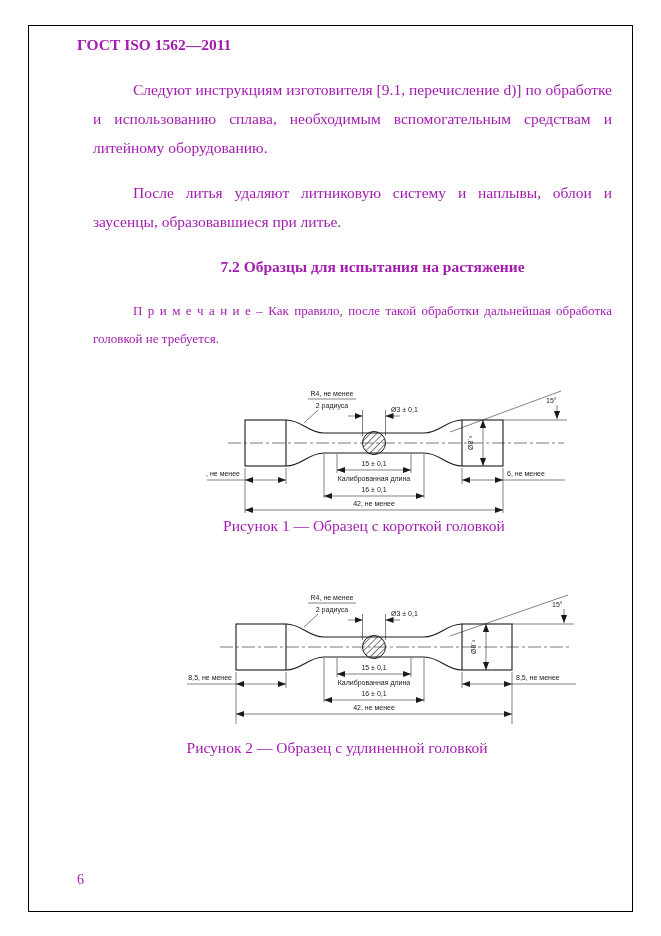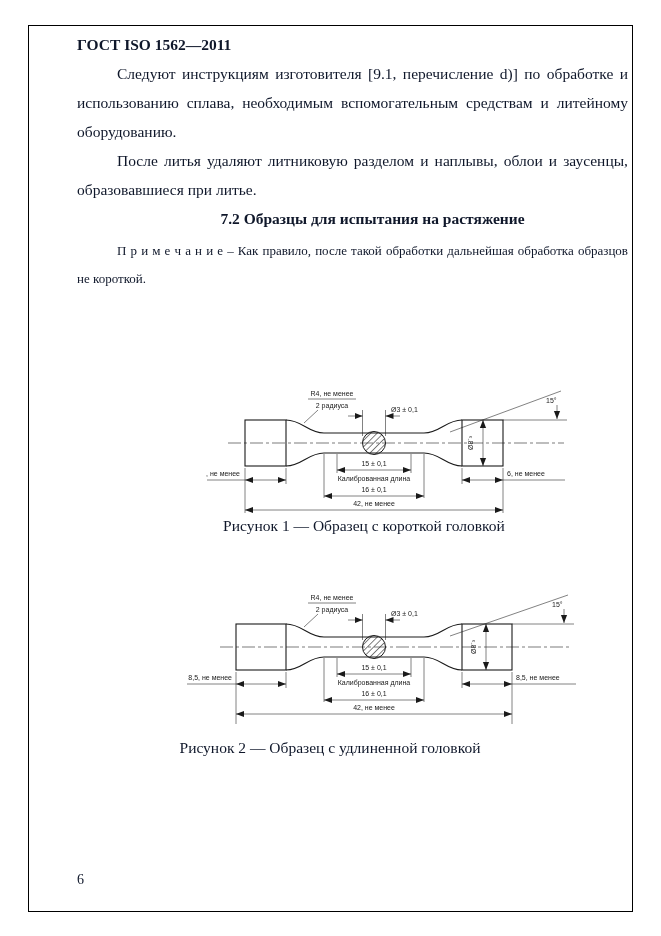--- a/index.html
+++ b/index.html
@@ -1,49 +1,49 @@
 <!DOCTYPE html>
 <html><head>
 <meta charset="utf-8">
 <style>
   html,body{margin:0;padding:0;background:#fff;}
   .page{position:relative;width:661px;height:936px;background:#fff;overflow:hidden;
-        font-family:"Liberation Serif", serif;color:#0f172a;}
+        font-family:"Liberation Serif", serif;color:#a21caf;}
   .frame{position:absolute;left:28px;top:25px;width:603px;height:885px;border:1px solid #000;}
   .content{position:absolute;left:77px;top:30px;width:551px;font-size:15.5px;line-height:29px;
            text-align:justify;}
   .content h1{font-size:15.5px;line-height:29px;font-weight:bold;margin:0;text-align:left;}
-  .content p{margin:0;text-indent:40px;}
+  .content p{margin:16px;text-indent:40px;}
   .content p.bold{font-weight:bold;text-align:center;}
   .content p.note{font-size:13px;line-height:28px;margin-top:4px;}
   .caption{position:absolute;left:28px;width:604px;text-align:center;font-size:15.5px;
            font-family:"Liberation Serif", serif;}
   .cap1{top:517px;margin-left:34px;}
-  .cap2{top:739px;}
+  .cap2{top:739px;padding-left:7px;}
   .fig{position:absolute;}
   .fig1{left:206px;top:386px;}
   .fig2{left:186px;top:590px;}
   .pagenum{position:absolute;left:77px;top:872px;font-size:14px;font-family:"Liberation Serif", serif;}
   svg text{font-family:"Liberation Sans", sans-serif;font-size:7px;fill:#1a1a1a;}
   .outline{stroke:#1a1a1a;stroke-width:1.1;fill:none;}
   .dim{stroke:#1a1a1a;stroke-width:0.55;fill:none;}
   .cline{stroke:#444;stroke-width:0.7;fill:none;stroke-dasharray:13 3 3 3;}
 </style>
 </head>
 <body>
 
 <div class="page">
   <div class="frame"></div>
 
   <div class="content">
     <h1>ГОСТ ISO 1562—2011</h1>
     <p>Следуют инструкциям изготовителя [9.1, перечисление d)] по обработке и использованию сплава, необходимым вспомогательным средствам и литейному оборудованию.</p>
-    <p>После литья удаляют литниковую разделом и наплывы, облои и заусенцы, образовавшиеся при литье.</p>
+    <p>После литья удаляют литниковую систему и наплывы, облои и заусенцы, образовавшиеся при литье.</p>
     <p class="bold">7.2 Образцы для испытания на растяжение</p>
-    <p class="note">П р и м е ч а н и е  – Как правило, после такой обработки дальнейшая обработка образцов не короткой.</p>
+    <p class="note">П р и м е ч а н и е  – Как правило, после такой обработки дальнейшая обработка головкой не требуется.</p>
   </div>
 
   <svg class="fig fig1" width="366" height="134" viewBox="-14 0 366 134">
     <defs>
       <marker id="ar1" markerUnits="userSpaceOnUse" markerWidth="9" markerHeight="9" refX="8" refY="4.5" orient="auto-start-reverse">
         <path d="M0,1.4 L8,4.5 L0,7.6 Z" fill="#1a1a1a"></path>
       </marker>
       <pattern id="h1p" patternUnits="userSpaceOnUse" width="4.5" height="4.5" patternTransform="rotate(45)">
         <line x1="0" y1="0" x2="0" y2="4.5" stroke="#1a1a1a" stroke-width="1.1"></line>
       </pattern>

